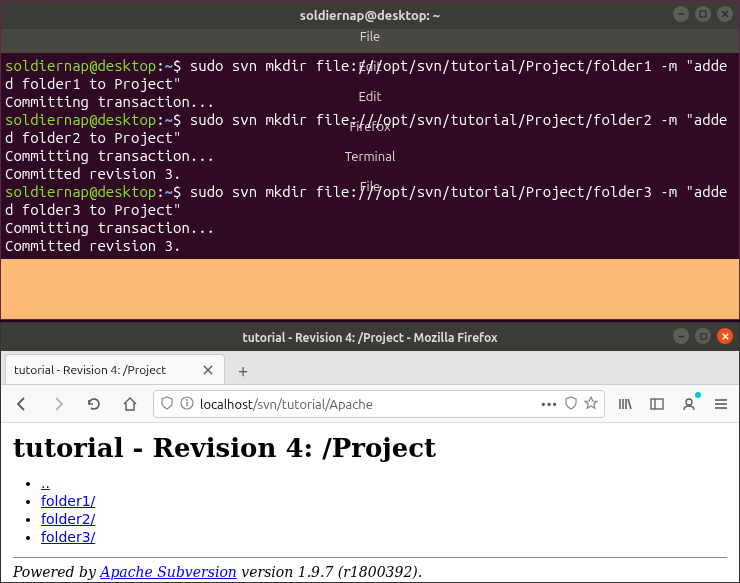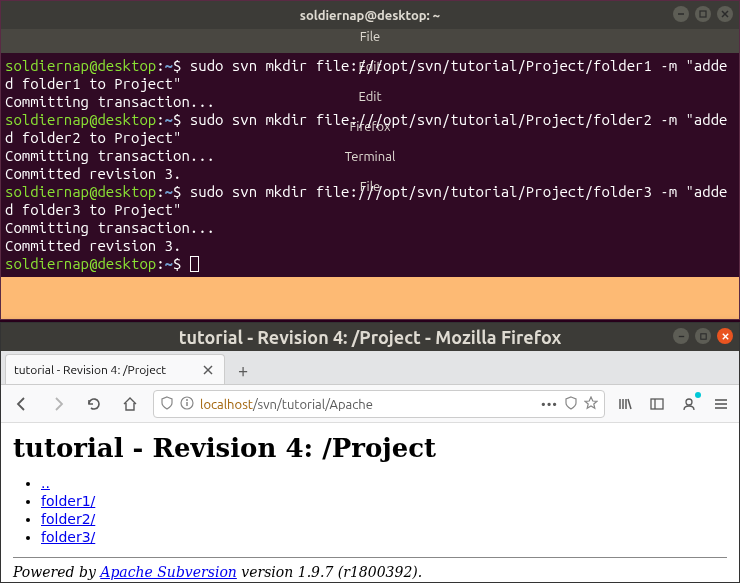--- a/index.html
+++ b/index.html
@@ -17,36 +17,36 @@
     .term-body { background: #300a24; padding: 4px 4px; font-family: "Ubuntu Mono", "DejaVu Sans Mono", monospace; font-size: 15px; line-height: 18px; color: #ffffff; }
     .pu { color: #8ae234; font-weight: normal; }
     .pp { color: #729fcf; font-weight: bold; }
     .pc { color: #ffffff; }
     .term-line { white-space: pre-wrap; word-break: break-all; }
     .cursor { display: inline-block; width: 9px; height: 16px; border: 1px solid #ffffff; vertical-align: text-bottom; }
     
     
     .firefox-window { position: absolute; top: 322px; left: 0; width: 740px; height: 261px; background: #ffffff; border: 1px solid #333; box-shadow: 0 2px 8px rgba(0,0,0,0.4); }
     .ff-titlebar { height: 28px; background: #3c3b37; display: flex; align-items: center; justify-content: center; position: relative; }
-    .ff-title { color: #dfdbd2; font-size: 18px; font-weight: bold; }
+    .ff-title { color: #dfdbd2; font-size: 12px; font-weight: bold; }
     .ff-controls { position: absolute; right: 6px; top: 5px; display: flex; gap: 6px; }
     .fcircle { width: 16px; height: 16px; border-radius: 50%; background: #5d5d55; display: flex; align-items: center; justify-content: center; }
     .fcircle.close { background: #e95420; }
     .fcircle svg { width: 9px; height: 9px; }
     .ff-tabbar { height: 34px; background: #e3e4e6; display: flex; align-items: flex-end; padding-left: 4px; border-bottom: 1px solid #ccc; }
     .ff-tab { height: 30px; width: 220px; background: #f9f9fa; border: 1px solid #ccc; border-bottom: none; border-radius: 4px 4px 0 0; display: flex; align-items: center; padding: 0 8px; gap: 6px; font-size: 12px; color: #0c0c0d; overflow: hidden; }
     .ff-tab-text { flex: 1; white-space: nowrap; overflow: hidden; text-overflow: ellipsis; }
     .ff-tab-close { width: 16px; height: 16px; display: flex; align-items: center; justify-content: center; cursor: pointer; }
     .ff-newtab { width: 28px; height: 28px; display: flex; align-items: center; justify-content: center; margin-left: 4px; cursor: pointer; color: #5a5a5a; font-size: 18px; }
     .ff-toolbar { height: 38px; background: #f9f9fa; display: flex; align-items: center; padding: 0 8px; gap: 10px; border-bottom: 1px solid #ddd; }
     .ff-nav-btn { width: 26px; height: 26px; display: flex; align-items: center; justify-content: center; color: #5a5a5a; cursor: pointer; border-radius: 4px; }
     .ff-nav-btn.disabled { color: #b5b5b5; }
     .ff-urlbox { flex: 1; height: 28px; background: #fff; border: 1px solid #ccc; border-radius: 4px; display: flex; align-items: center; padding: 0 6px; gap: 6px; font-size: 13px; color: #5a5a5a; overflow: hidden; }
     .ff-url-text { flex: 1; white-space: nowrap; overflow: hidden; text-overflow: ellipsis; }
-    .ff-url-host { color: #a16207; text-align: center; }
+    .ff-url-host { color: #000000; text-align: center; }
     .ff-right-icons { display: flex; gap: 12px; align-items: center; }
     .ff-ricon { width: 20px; height: 20px; display: flex; align-items: center; justify-content: center; color: #5a5a5a; cursor: pointer; position: relative; }
     .ff-ricon .dot { position: absolute; top: -2px; right: -2px; width: 6px; height: 6px; border-radius: 50%; background: #00c8d7; }
     .ff-content { padding: 10px 12px; font-family: "DejaVu Serif", serif; font-size: 14px; color: #000; overflow: auto; height: calc(100% - 100px); }
     .ff-content h1 { font-size: 26px; font-weight: bold; margin-bottom: 12px; font-family: "DejaVu Serif", serif; }
     .ff-content ul { margin-left: 28px; margin-bottom: 12px; }
     .ff-content li { margin: 2px 0; font-family: "DejaVu Sans", sans-serif; font-size: 14px; }
     .ff-content a { color: #0000ee; text-decoration: underline; }
     .ff-content hr { border: none; border-top: 1px solid #888; margin: 6px 0; }
     .ff-content em { font-style: italic; font-family: "DejaVu Serif", serif; text-align: right; }
@@ -86,21 +86,20 @@
   </div>
   <div class="term-body" id="term-body">
       <div class="term-line"><span class="pu">soldiernap@desktop</span><span class="pc">:</span><span class="pp">~</span><span class="pc">$ </span><span>sudo svn mkdir file:///opt/svn/tutorial/Project/folder1 -m "added folder1 to Project"</span></div>
       <div class="term-line">Committing transaction...</div>
       <div class="term-line"><span class="pu">soldiernap@desktop</span><span class="pc">:</span><span class="pp">~</span><span class="pc">$ </span><span>sudo svn mkdir file:///opt/svn/tutorial/Project/folder2 -m "added folder2 to Project"</span></div>
       <div class="term-line">Committing transaction...</div>
       <div class="term-line">Committed revision 3.</div>
       <div class="term-line"><span class="pu">soldiernap@desktop</span><span class="pc">:</span><span class="pp">~</span><span class="pc">$ </span><span>sudo svn mkdir file:///opt/svn/tutorial/Project/folder3 -m "added folder3 to Project"</span></div>
       <div class="term-line">Committing transaction...</div>
       <div class="term-line">Committed revision 3.</div>
-      <div class="term-line"><span class="pu">soldiernap@desktop</span><span class="pc">:</span><span class="pp">~</span><span class="pc">$ </span><span class="cursor"></span></div>
     </div>
 </div>
 
 <div class="firefox-window">
   <div class="ff-titlebar">
     <span class="ff-title">tutorial - Revision 4: /Project - Mozilla Firefox</span>
     <div class="ff-controls">
       <div class="fcircle">
           <svg viewBox="0 0 10 10">
             <line x1="2" y1="5" x2="8" y2="5" stroke="#2b2b2b" stroke-width="1.5"></line>

